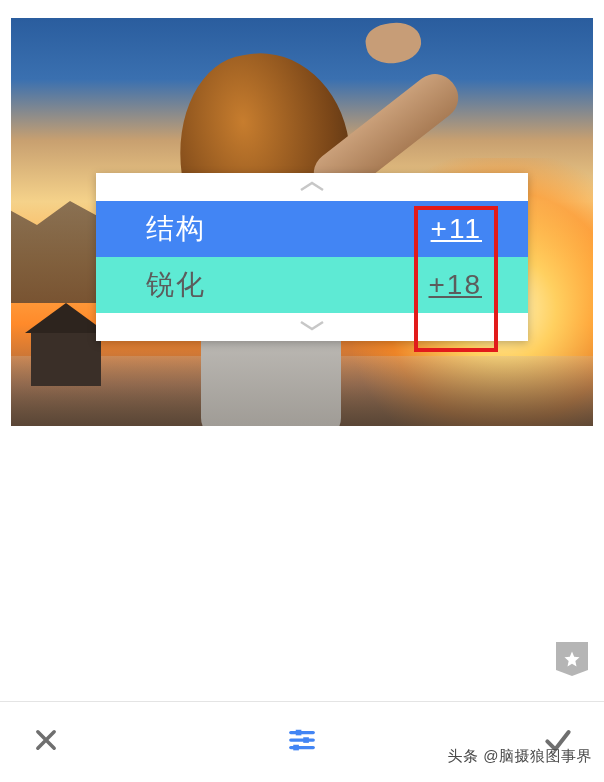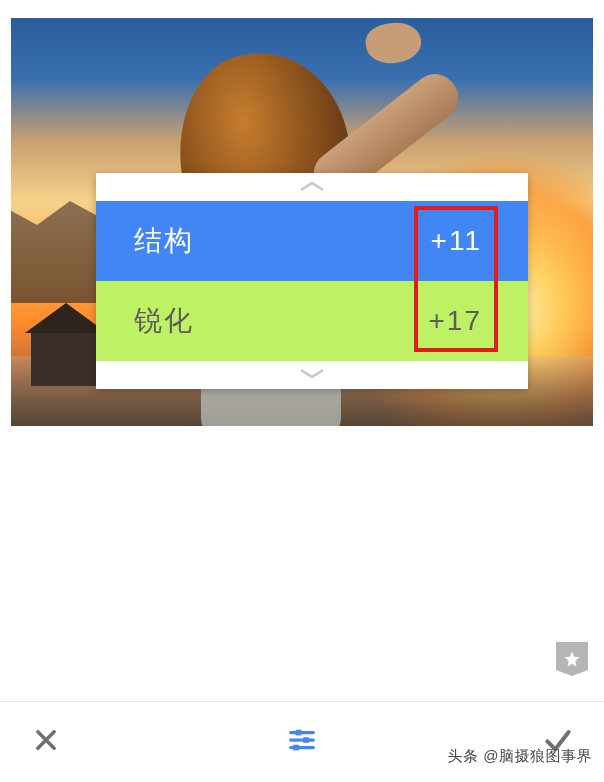--- a/index.html
+++ b/index.html
@@ -125,37 +125,37 @@
   }
   .chevron-row {
     height: 28px;
     display: flex;
     align-items: center;
     justify-content: center;
     background: #fff;
   }
   .chevron-row svg { opacity: 0.55; }
   .param-row {
-    height: 80px;
+    height: 56px;
     display: flex;
     align-items: center;
     justify-content: space-between;
-    padding: 0 46px 0 38px;
+    padding: 0 46px 0 50px;
     font-size: 28px;
     letter-spacing: 2px;
   }
   .param-row.selected {
     background: #4285f4;
     color: #ffffff;
   }
   .param-row.unselected {
-    background: #bef264;
+    background: #5eead4;
     color: #5c5c5c;
   }
-  .param-value { font-variant-numeric: tabular-nums; }
+  .param-value { font-variant-numeric: tabular-nums; text-decoration: underline; }
 
   .highlight-box {
     position: absolute;
     border: 4px solid #e21b1b;
     left: 403px;
     top: 188px;
     width: 84px;
     height: 146px;
     pointer-events: none;
   }
@@ -235,21 +235,21 @@
       </span>
     </div>
 
     <div class="param-row selected">
       <span>结构</span>
       <span class="param-value">+11</span>
     </div>
 
     <div class="param-row unselected">
       <span>锐化</span>
-      <span class="param-value">+17</span>
+      <span class="param-value">+18</span>
     </div>
 
     <div class="chevron-row">
       <span>
         <svg width="26" height="12" viewBox="0 0 26 12">
             <polyline points="2,2 13,9 24,2" fill="none" stroke="#9a9a9a" stroke-width="2.5"></polyline>
           </svg>
       </span>
     </div>
   </div>

